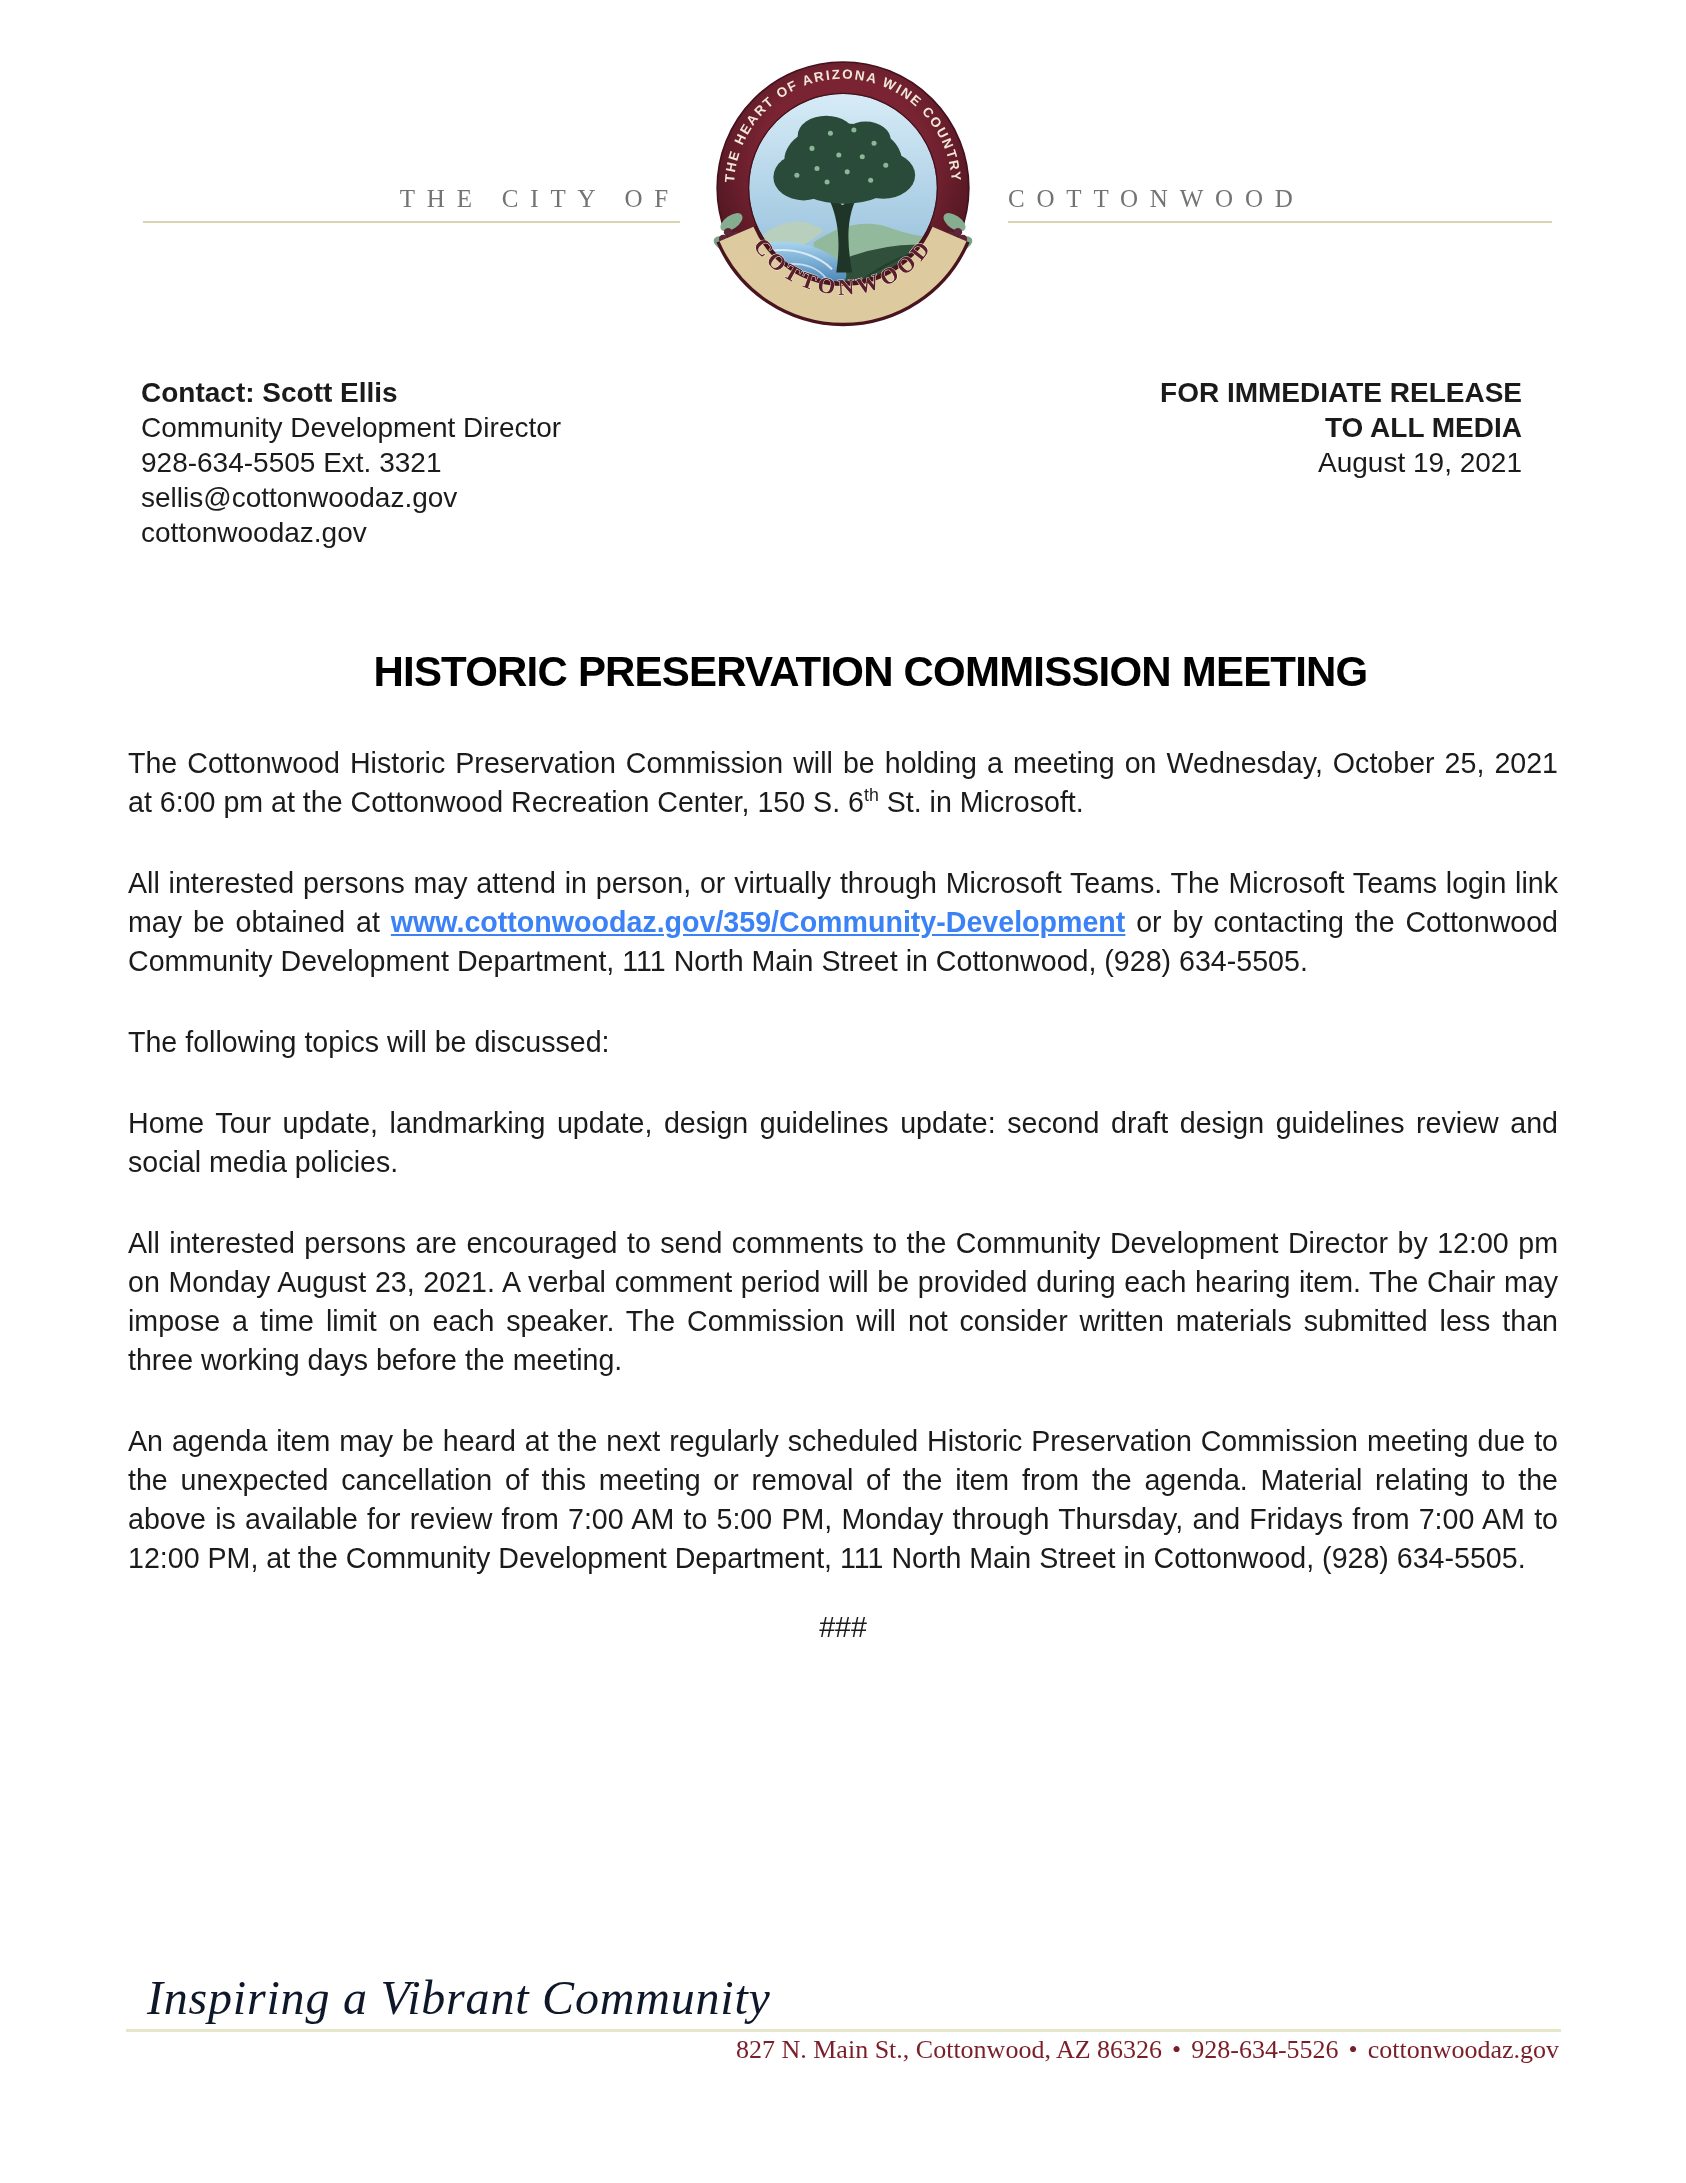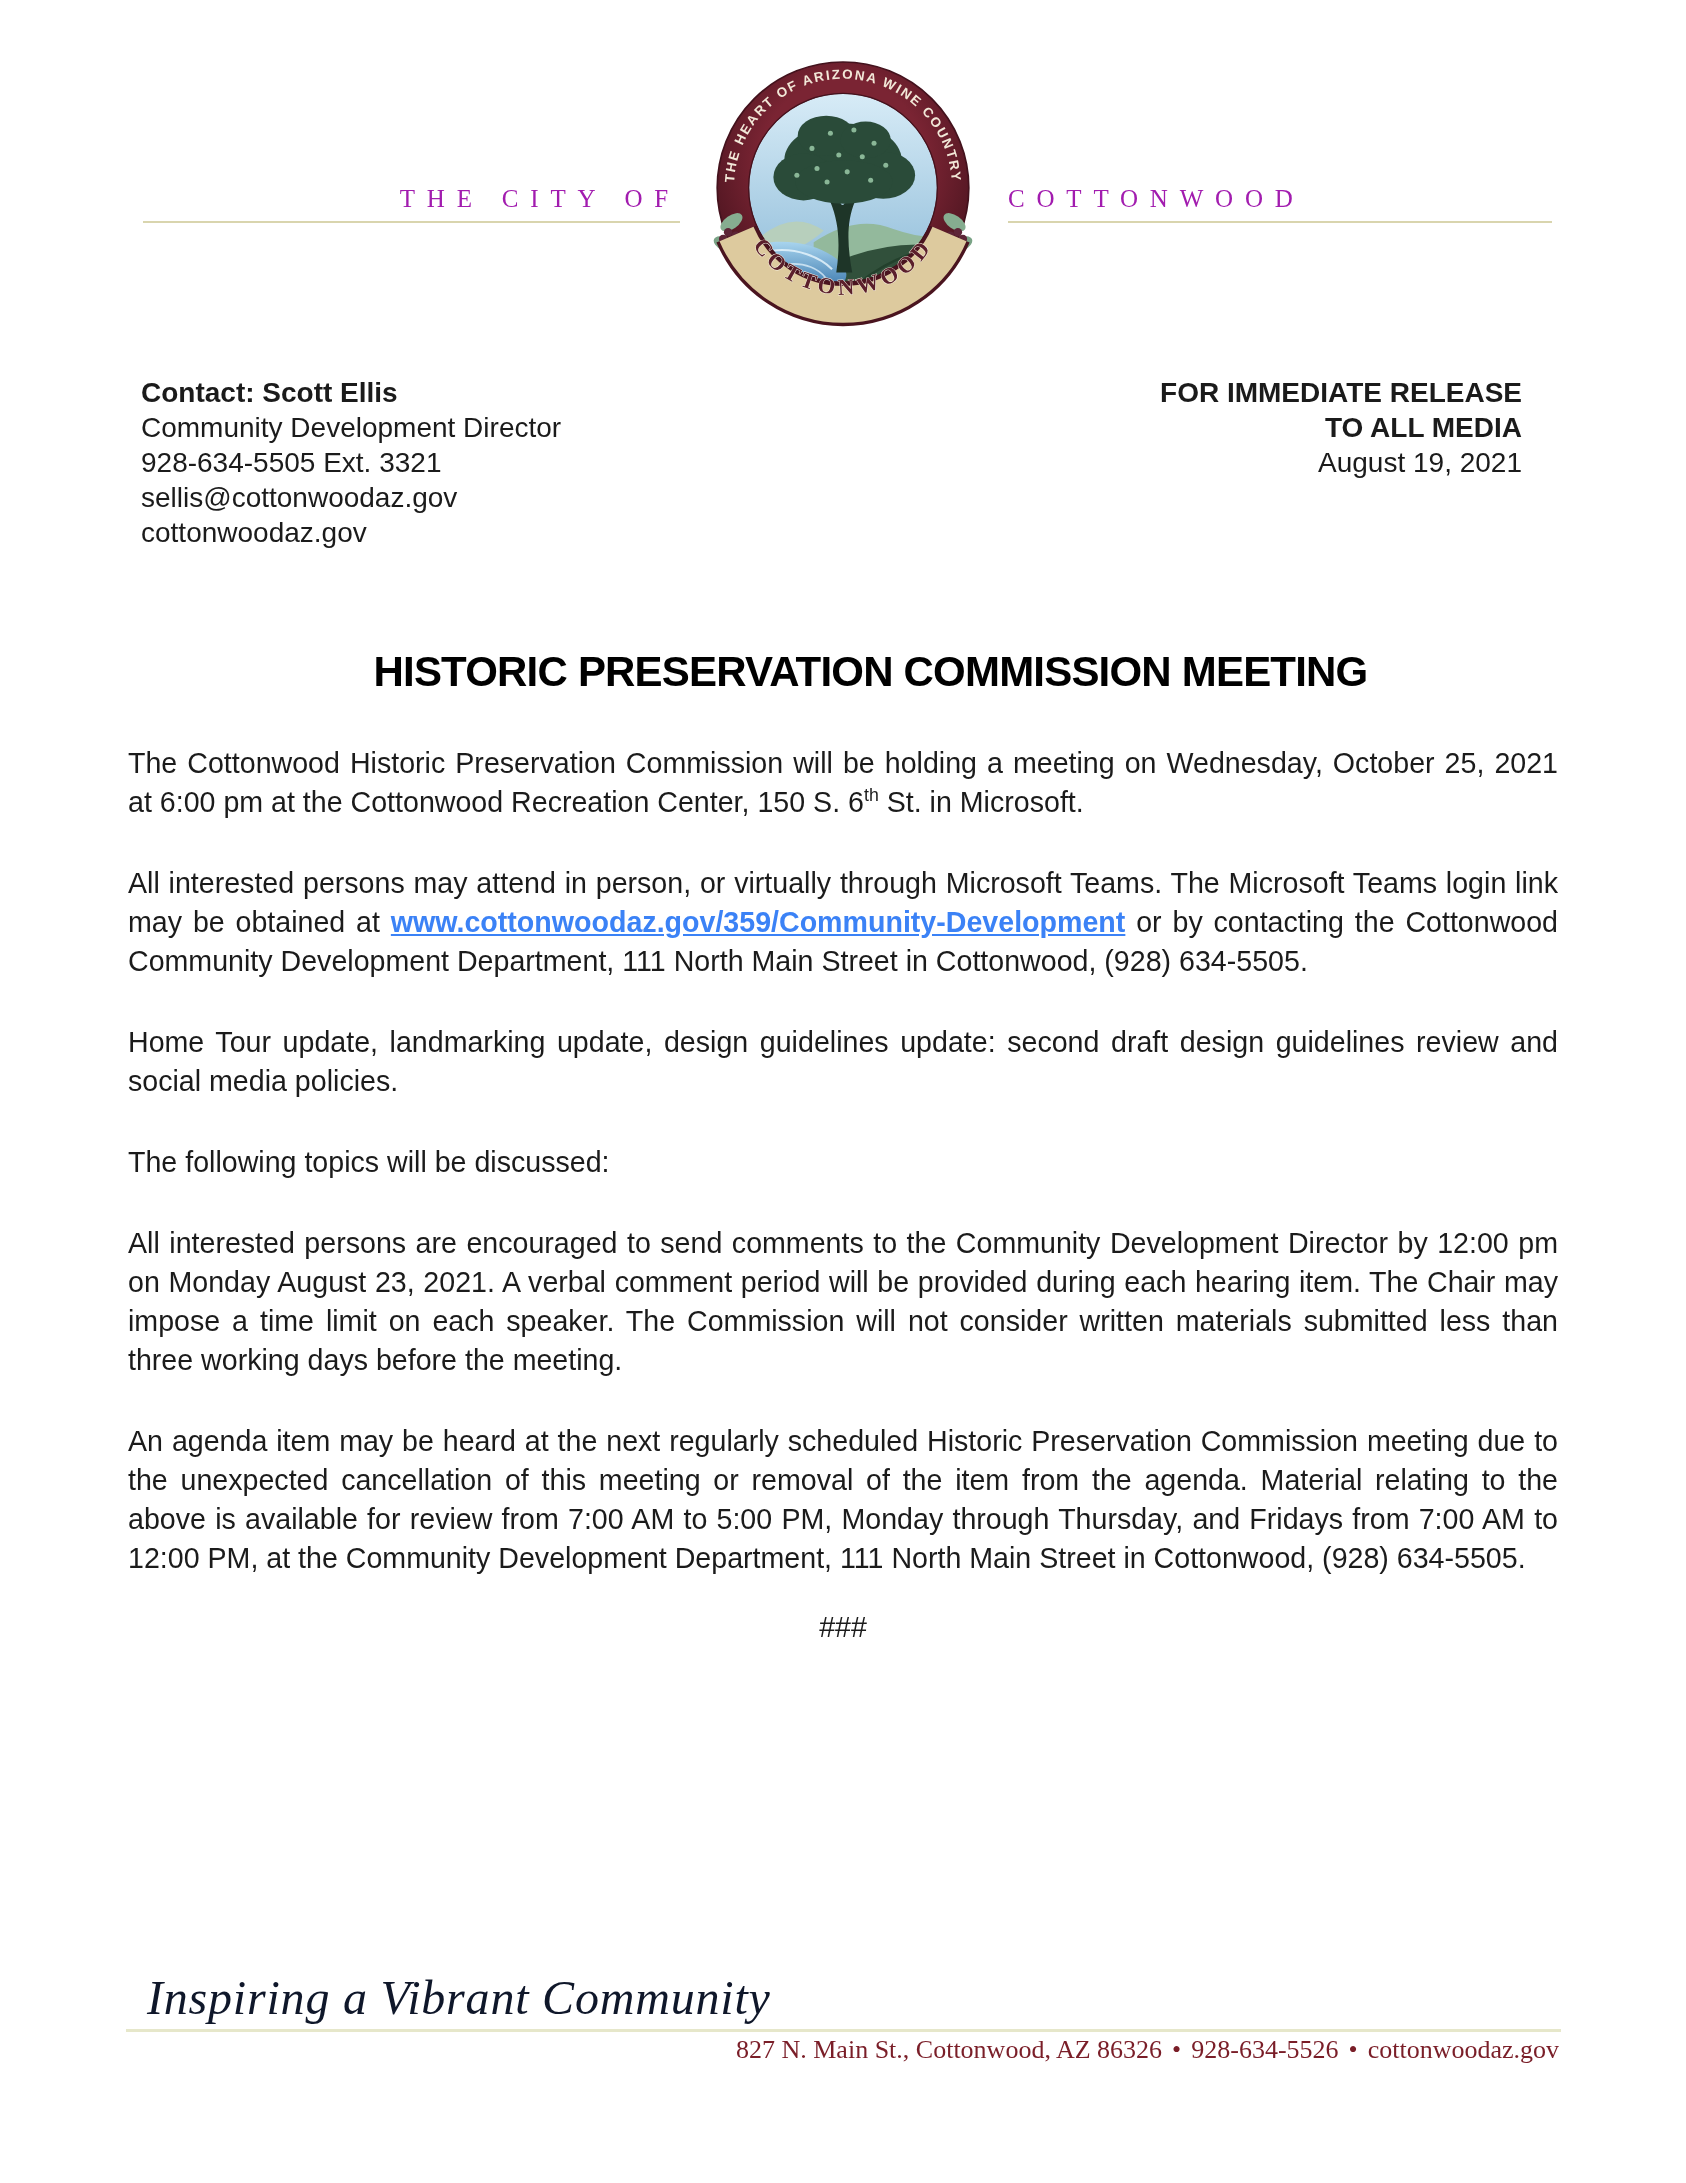--- a/index.html
+++ b/index.html
@@ -2,21 +2,21 @@
 <html style="font-size:13.4px"><head>
 <meta charset="utf-8">
 <style>
   html,body{margin:0;padding:0;background:#ffffff;}
   .page{position:relative;width:1687px;height:2183px;background:#ffffff;
         font-family:"Liberation Sans",sans-serif;color:#1b1b1b;overflow:hidden;}
 
   
   .mast-left{position:absolute;top:185px;left:143px;width:537px;text-align:right;}
   .mast-right{position:absolute;top:185px;left:1008px;width:544px;text-align:left;}
-  .mast-text{font-family:"Liberation Serif",serif;font-size:25px;color:#a21caf;
+  .mast-text{font-family:"Liberation Serif",serif;font-size:25px;color:#737373;
              letter-spacing:11.8px;white-space:nowrap;}
   .mast-rule{margin-top:8.4px;height:1.7px;background:#d9d5ae;}
   .logo{position:absolute;left:713px;top:49px;width:260px;height:286px;}
 
   
   .contact-row{position:absolute;top:375px;left:141px;right:165px;
                display:flex;justify-content:space-between;align-items:flex-start;}
   .c-line{font-size:28px;line-height:35px;}
   .bold{font-weight:bold;}
   .italic{}
@@ -176,23 +176,23 @@
     </div>
   </div>
 
   <div class="title">HISTORIC PRESERVATION COMMISSION MEETING</div>
 
   <div class="body-copy">
     <p><span>The Cottonwood Historic Preservation Commission will be holding a meeting on Wednesday, October 25, 2021 at 6:00 pm at the Cottonwood Recreation Center, 150 S. 6</span><sup>th</sup><span> St. in Microsoft.</span></p>
 
     <p><span>All interested persons may attend in person, or virtually through Microsoft Teams.  The Microsoft Teams login link may be obtained at </span><span class="doc-link">www.cottonwoodaz.gov/359/Community-Development</span><span> or by contacting the Cottonwood Community Development Department, 111 North Main Street in Cottonwood, (928) 634-5505.</span></p>
 
+    <p>The following topics will be discussed:</p>
+
     <p>Home Tour update, landmarking update, design guidelines update: second draft design guidelines review and social media policies.</p>
-
-    <p>The following topics will be discussed:</p>
 
     <p>All interested persons are encouraged to send comments to the Community Development Director by 12:00 pm on Monday August 23, 2021. A verbal comment period will be provided during each hearing item. The Chair may impose a time limit on each speaker. The Commission will not consider written materials submitted less than three working days before the meeting.</p>
 
     <p class="tight">An agenda item may be heard at the next regularly scheduled Historic Preservation Commission meeting due to the unexpected cancellation of this meeting or removal of the item from the agenda. Material relating to the above is available for review from 7:00 AM to 5:00 PM, Monday through Thursday, and Fridays from 7:00 AM to 12:00 PM, at the Community Development Department, 111 North Main Street in Cottonwood, (928) 634-5505.</p>
 
     <div class="end-mark">###</div>
   </div>
 
   <div class="footer-tagline">Inspiring a Vibrant Community</div>
   <div class="footer-rule"></div>

